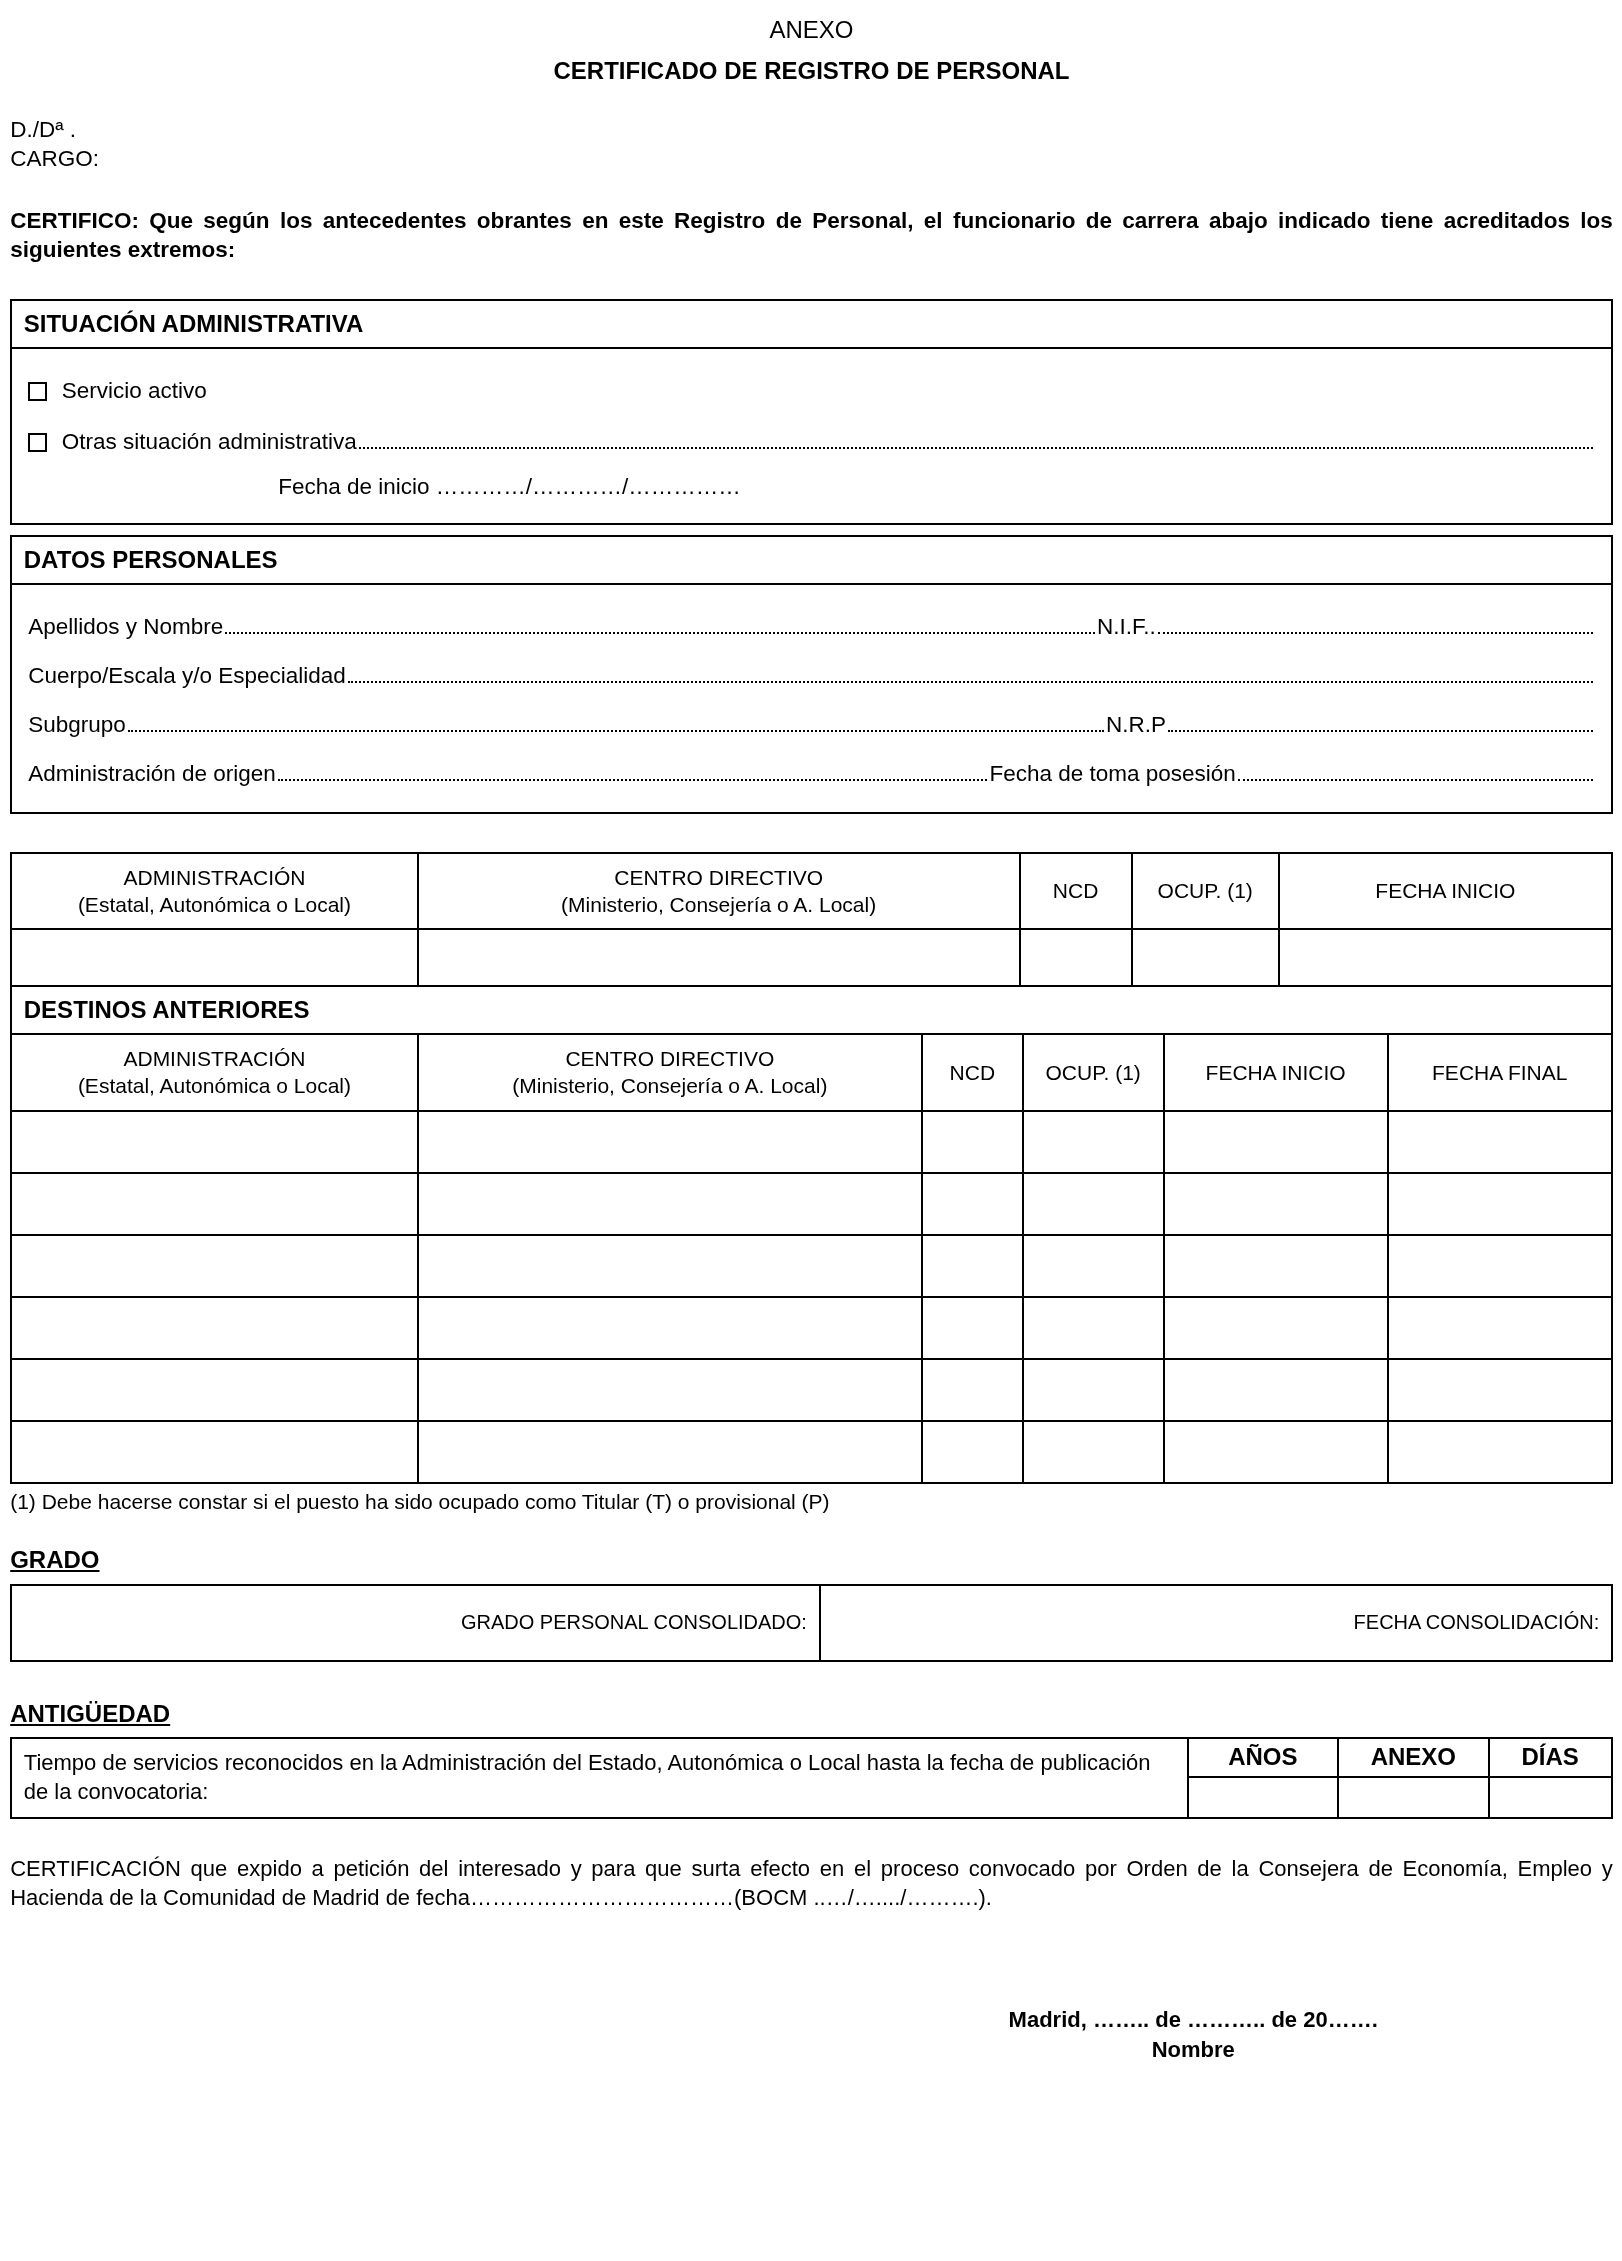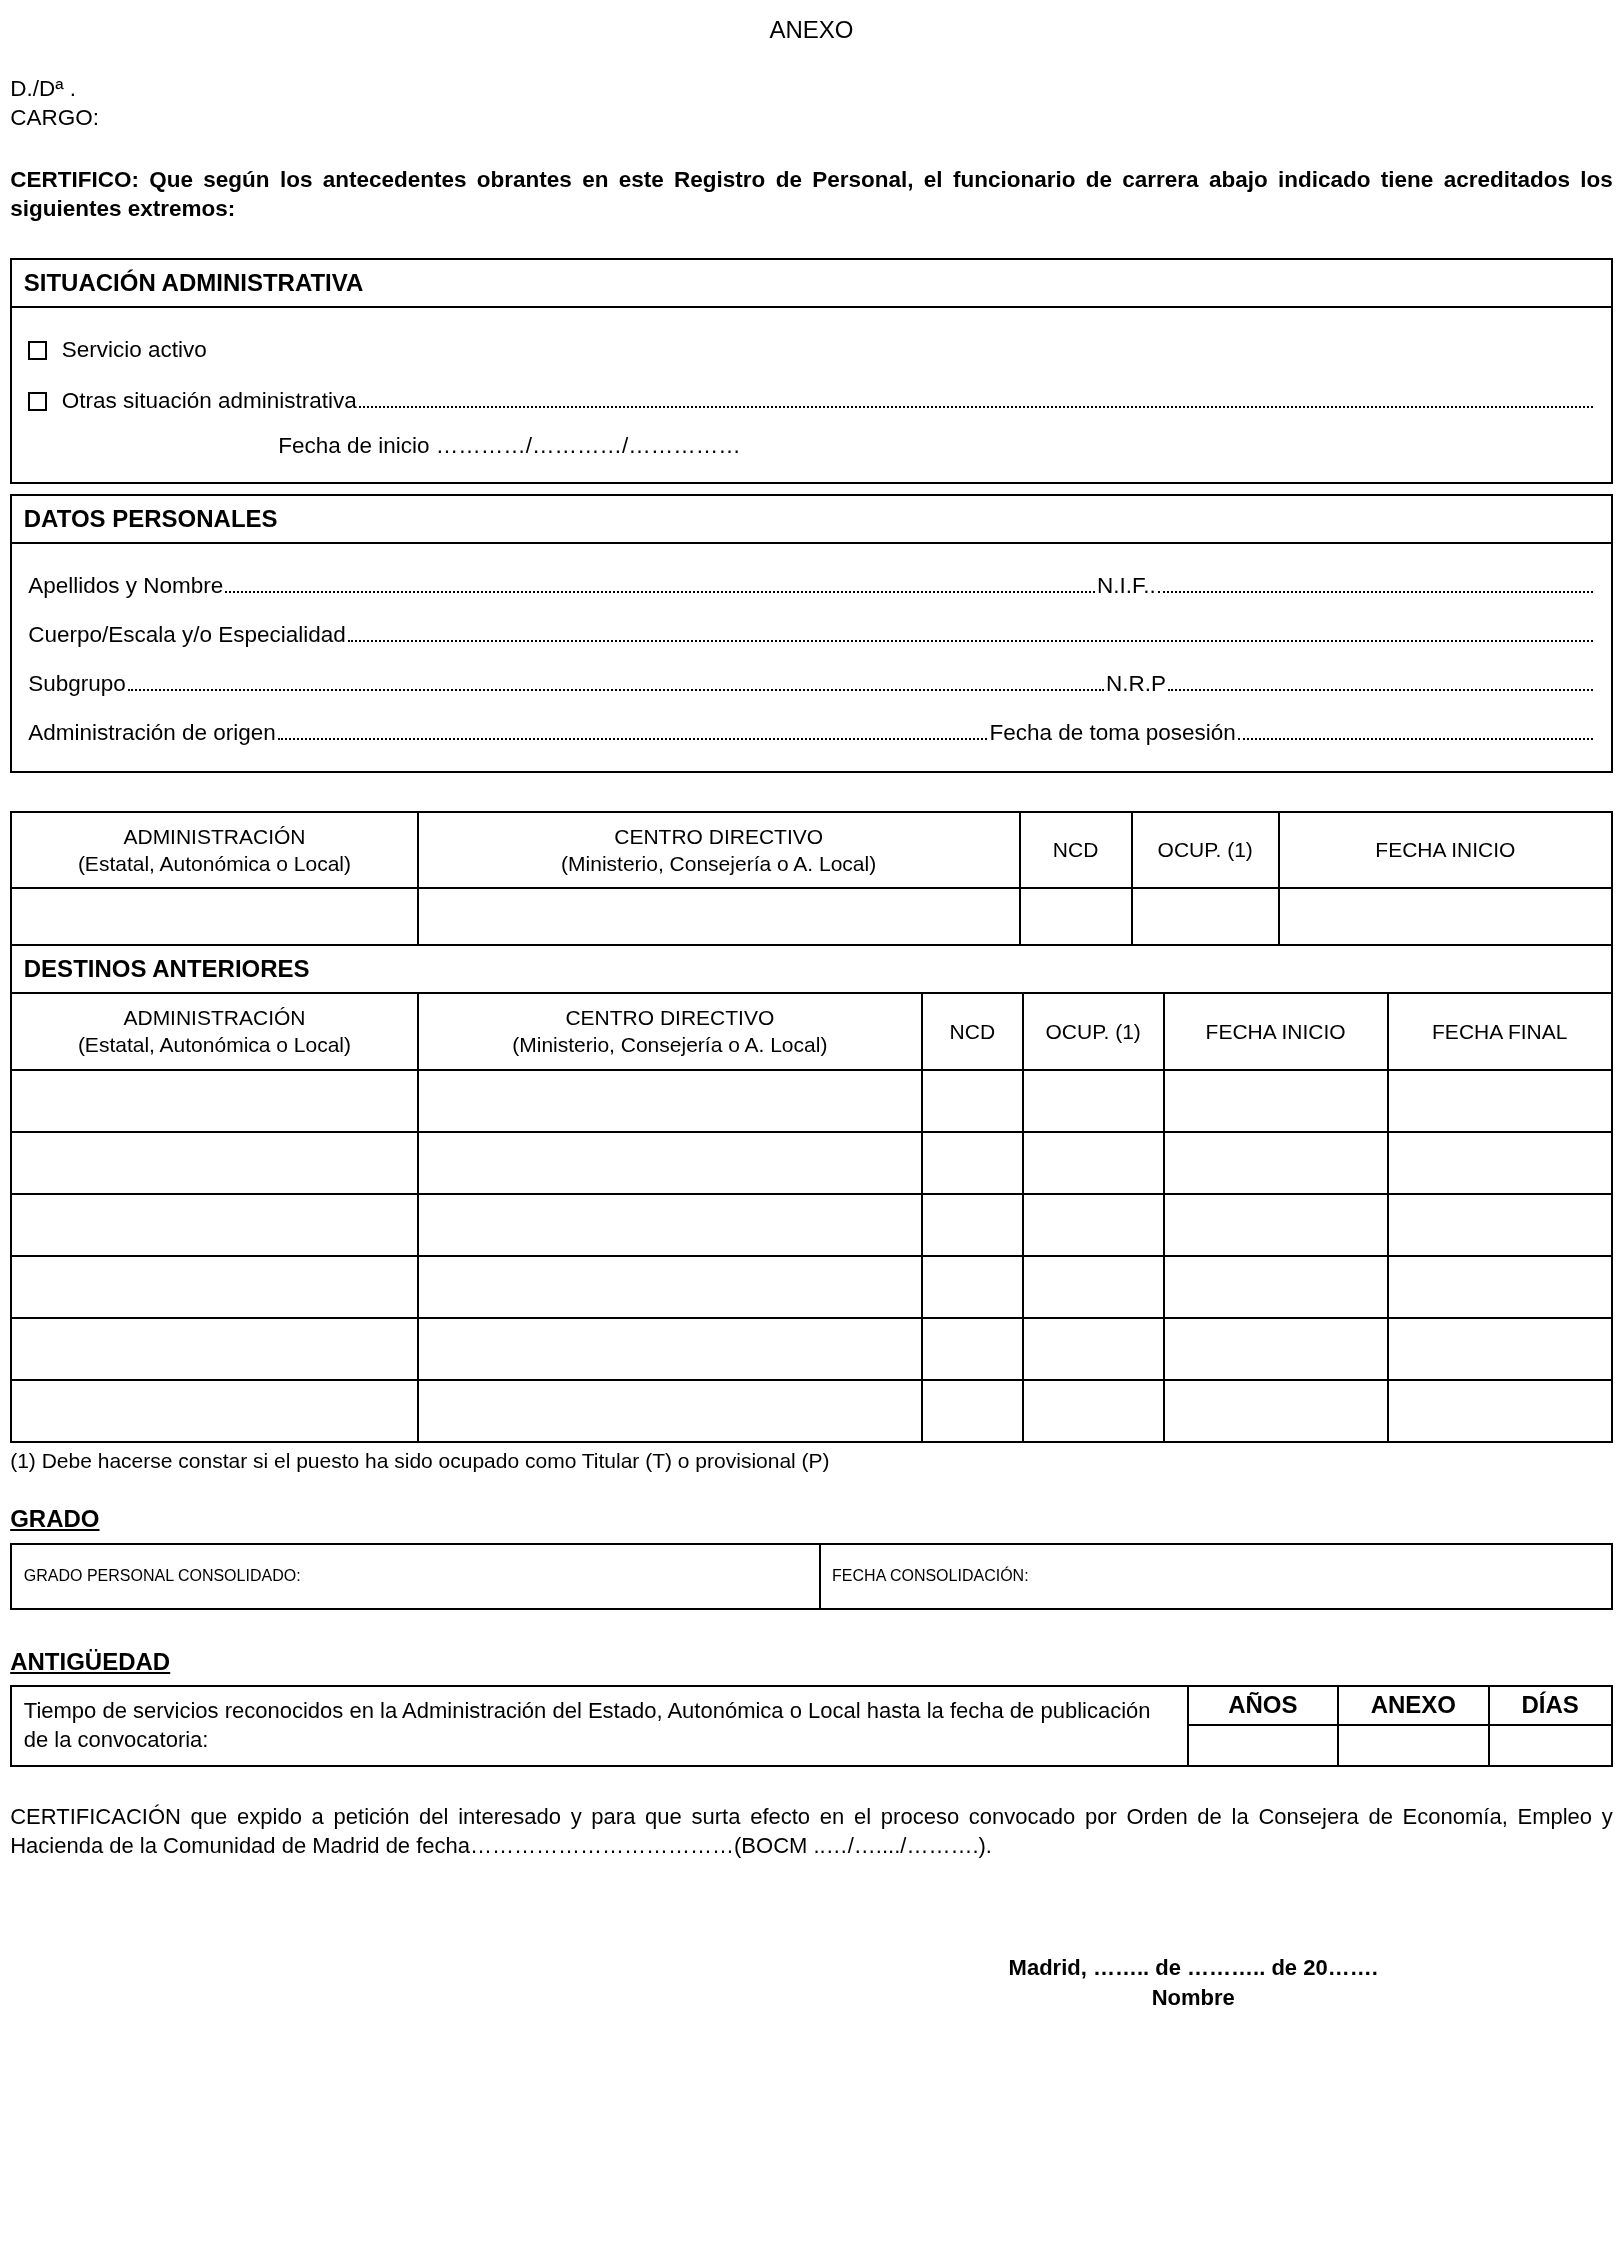--- a/index.html
+++ b/index.html
@@ -42,41 +42,42 @@
   .grid th, .grid td { border:2.2px solid #000; }
   .grid th { font-weight:normal; font-size:21px; text-align:center; vertical-align:middle; padding:10.2px 5.8px; line-height:1.3; }
   .grid td.blank { height:62px; }
   .grid td.blank-short { height:57px; }
 
   .footnote { font-size:21px; margin-top:5.8px; }
 
   .sub-heading { font-size:24px; font-weight:bold; text-decoration:underline; }
   .grado-heading { margin-top:32px; }
   table.grado-table { width:100%; border-collapse:collapse; table-layout:fixed; margin-top:10.2px; }
-  .grado-table td { border:2.2px solid #000; height:65px; vertical-align:middle; padding:5.8px 11.6px; font-size:16px; }
+  .grado-table td { border:2.2px solid #000; height:76px; vertical-align:middle; padding:5.8px 11.6px; font-size:20px;text-align:right; }
 
   .antiguedad-heading { margin-top:38px; }
   table.ant-table { width:100%; border-collapse:collapse; table-layout:fixed; margin-top:8.7px; }
   .ant-table th, .ant-table td { border:2.2px solid #000; }
   .ant-table th { font-weight:bold; font-size:24px; text-align:center; vertical-align:middle; height:39px; }
   .ant-table td.blank { height:41px; }
   .ant-table td.ant-text { vertical-align:middle; padding:7.3px 11.6px; font-size:22px; line-height:1.3; }
 
   .certificacion { margin-top:35px; text-align:justify; font-size:22px; line-height:1.35; }
 
   .signature-block { margin-top:94px; margin-left:929px; width:508px; text-align:center; }
   .signature-block .madrid { font-weight:bold; font-size:22px; }
   .signature-block .firma { font-weight:bold; font-size:22px; margin-top:4.4px; }
 </style>
 </head>
 <body>
 
 <div>
 
   <div class="anexo center">ANEXO</div>
+  <div class="doc-title center">CERTIFICADO DE REGISTRO DE PERSONAL</div>
 
   <div class="name-line">D./Dª .</div>
   <div class="cargo-line">CARGO:</div>
 
   <p class="certifico">CERTIFICO: Que según los antecedentes obrantes en este Registro de Personal, el funcionario de carrera abajo indicado tiene acreditados los siguientes extremos:</p>
 
   <section class="box box-situacion">
     <div class="box-title">SITUACIÓN ADMINISTRATIVA</div>
     <div class="situ-body">
       <div class="cb-row">

